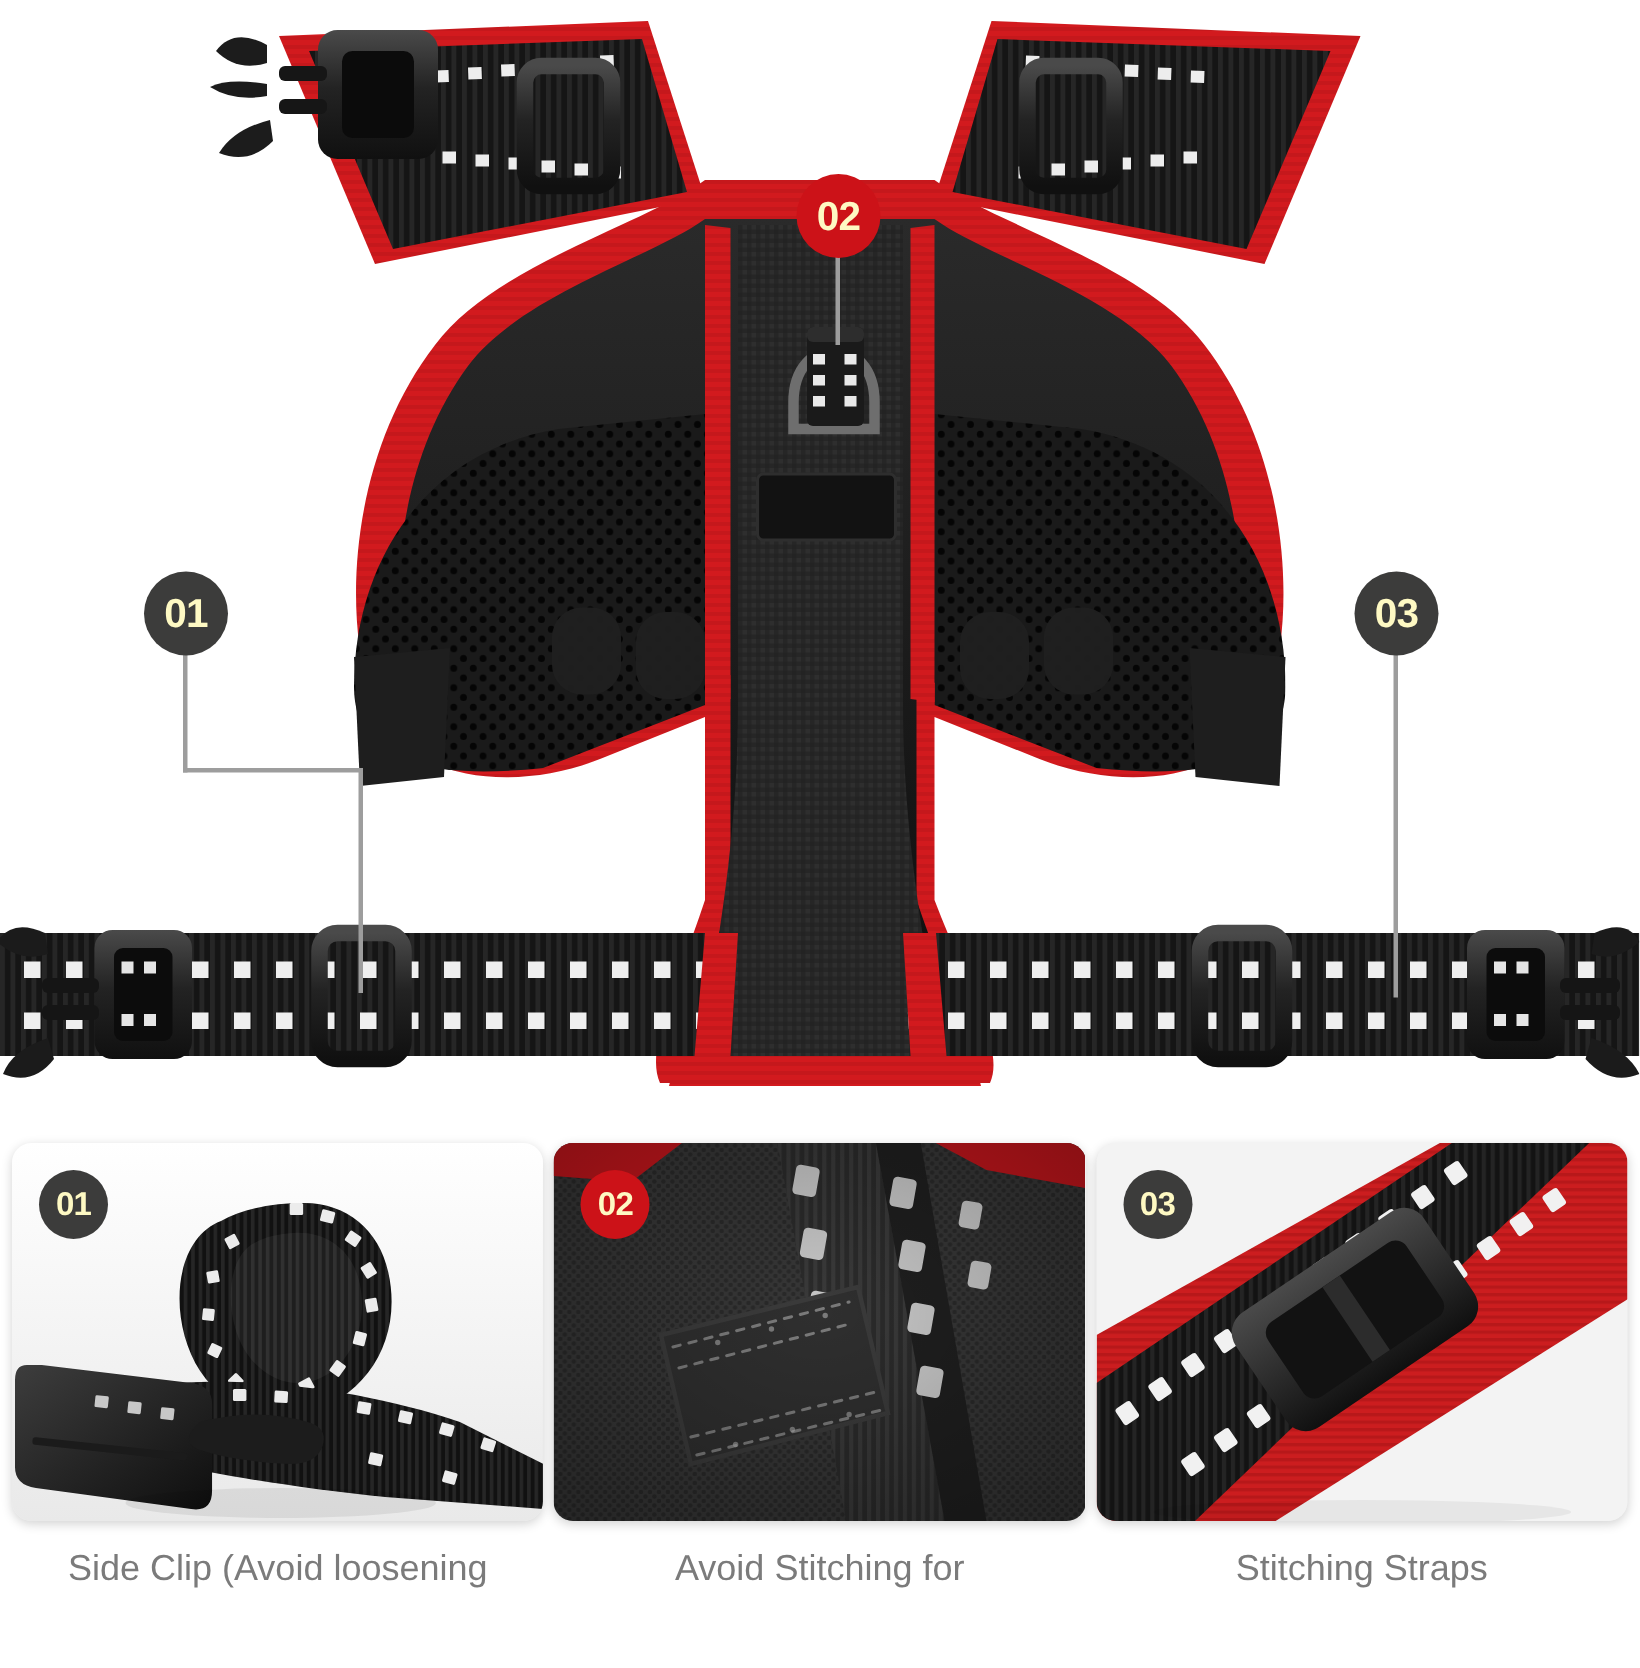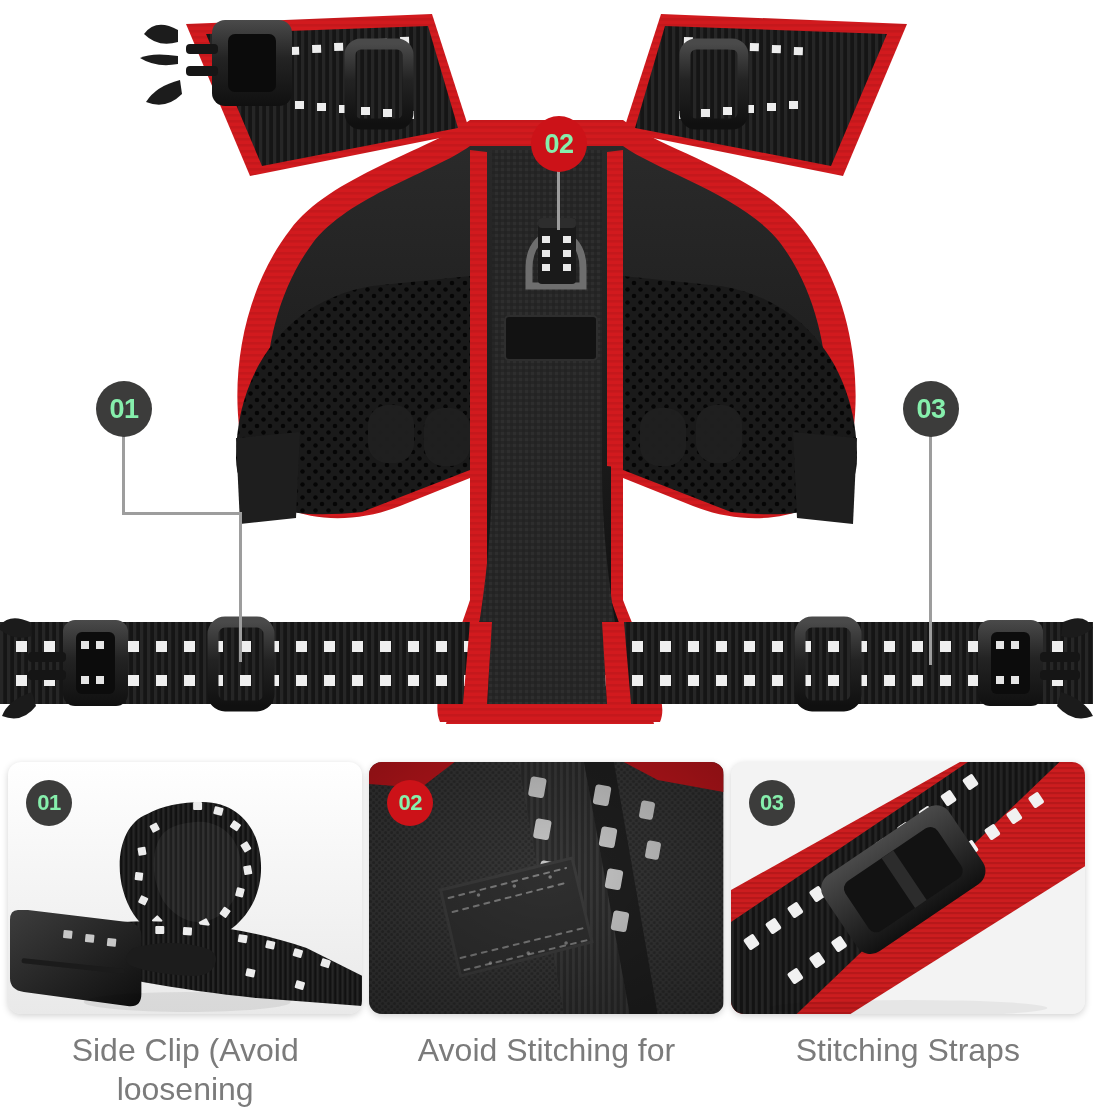--- a/index.html
+++ b/index.html
@@ -14,21 +14,21 @@
   #hero{position:absolute;left:0;top:0;width:1093px;height:760px;background:#fff;overflow:hidden;}
   #heroStage{position:absolute;left:0;top:0;width:1093px;height:760px;}
 
   
   #harnessSvg{position:absolute;left:0;top:0;width:1093px;height:760px;}
 
   
   .badge{
     position:absolute;border-radius:50%;
     display:flex;align-items:center;justify-content:center;
-    color:#86efac;font-weight:bold;letter-spacing:-0.5px;
+    color:#fef9c3;font-weight:bold;letter-spacing:-0.5px;
     z-index:40;box-sizing:border-box;
   }
   .badge.hero{width:56px;height:56px;font-size:27px;}
   #badge01{left:96px;top:381px;background:#3c3c3b;}
   #badge02{left:531px;top:116px;background:#cc1218;}
   #badge03{left:903px;top:381px;background:#3c3c3b;}
 
   .leader{position:absolute;background:#9d9d9d;z-index:30;}
 
   
@@ -44,21 +44,21 @@
   #cards{position:absolute;left:0;top:762px;width:1093px;height:350px;
     display:flex;gap:7px;padding:0 8px;box-sizing:border-box;}
   .card{flex:1 1 0;display:flex;flex-direction:column;align-items:center;}
   .photo{
     position:relative;width:100%;height:252px;border-radius:13px;overflow:hidden;
     background:#f2f2f2;box-shadow:0 2px 7px rgba(0,0,0,.18);
   }
   .photo .badge.mini{width:46px;height:46px;font-size:22px;left:18px;top:18px;}
   .cap{
     margin-top:17px;text-align:center;color:#7b7b7b;
-    font-size:32px;line-height:1.23;font-weight:400;padding:0 6px;
+    font-size:24px;line-height:1.23;font-weight:400;padding:0 6px;
   }
   .photoSvg{position:absolute;left:0;top:0;width:100%;height:100%;}
 </style>
 </head>
 <body>
 
 <div id="hero">
   <div id="heroStage">
 
     <svg id="harnessSvg" viewBox="0 0 1093 760" preserveAspectRatio="none">

